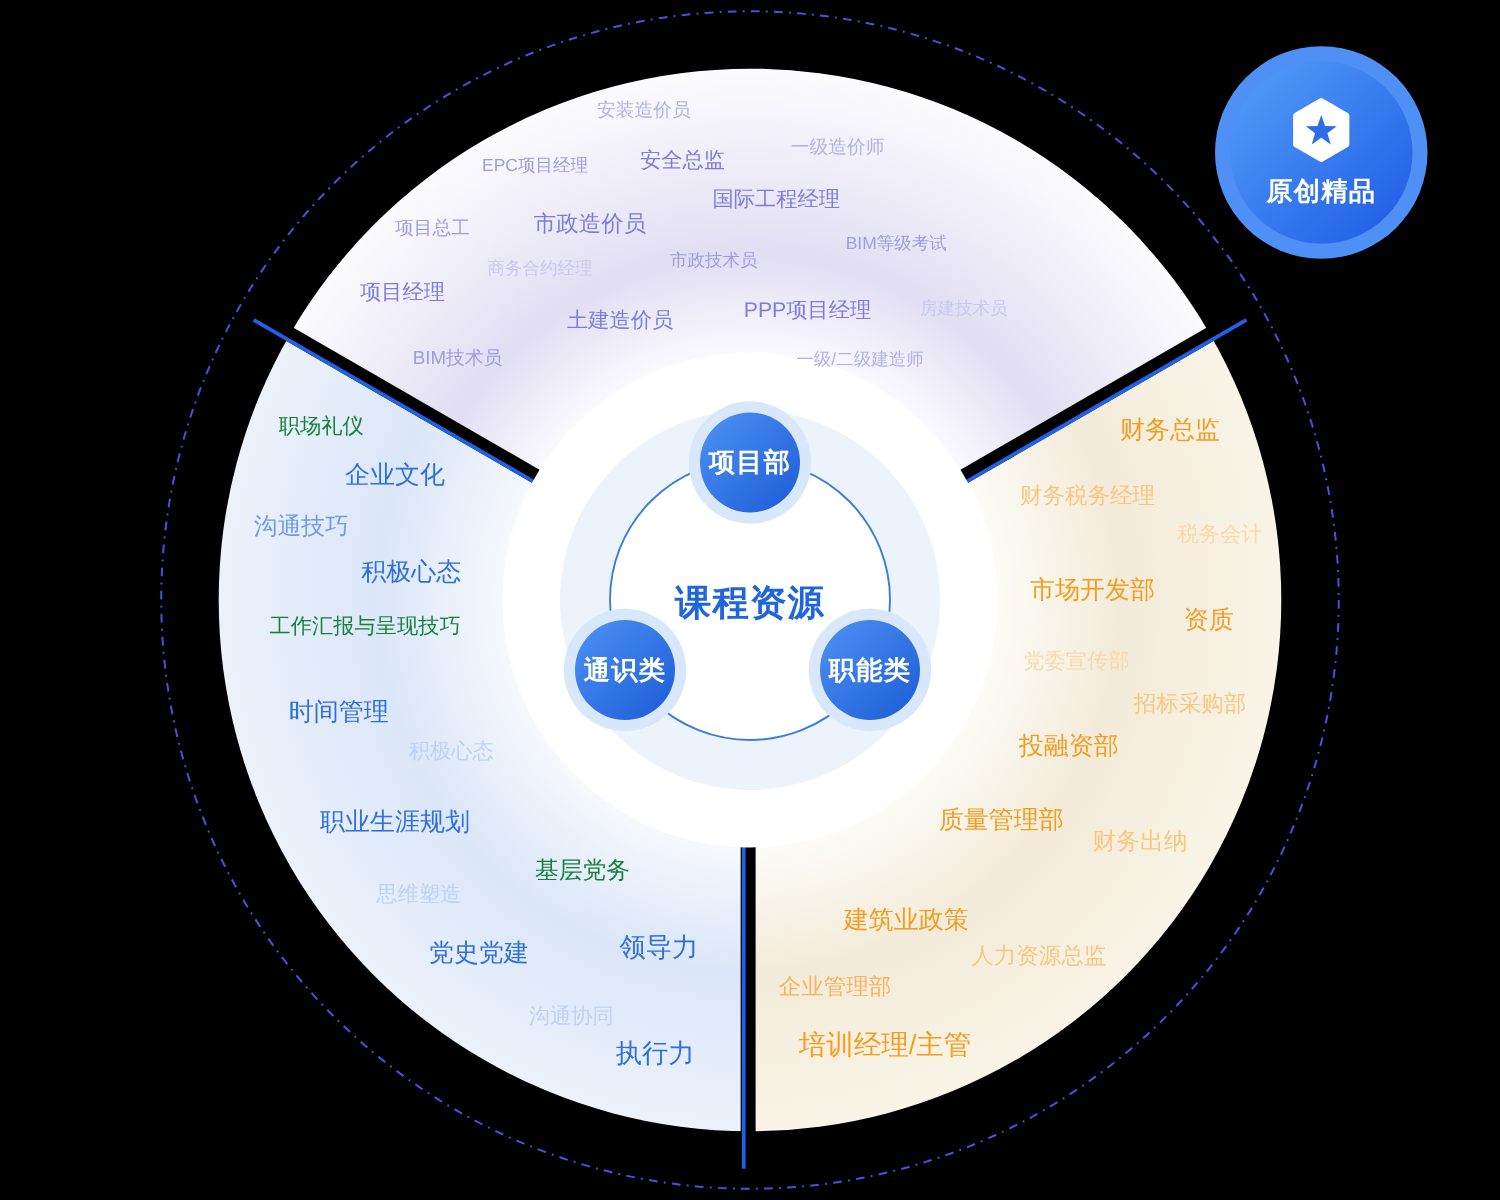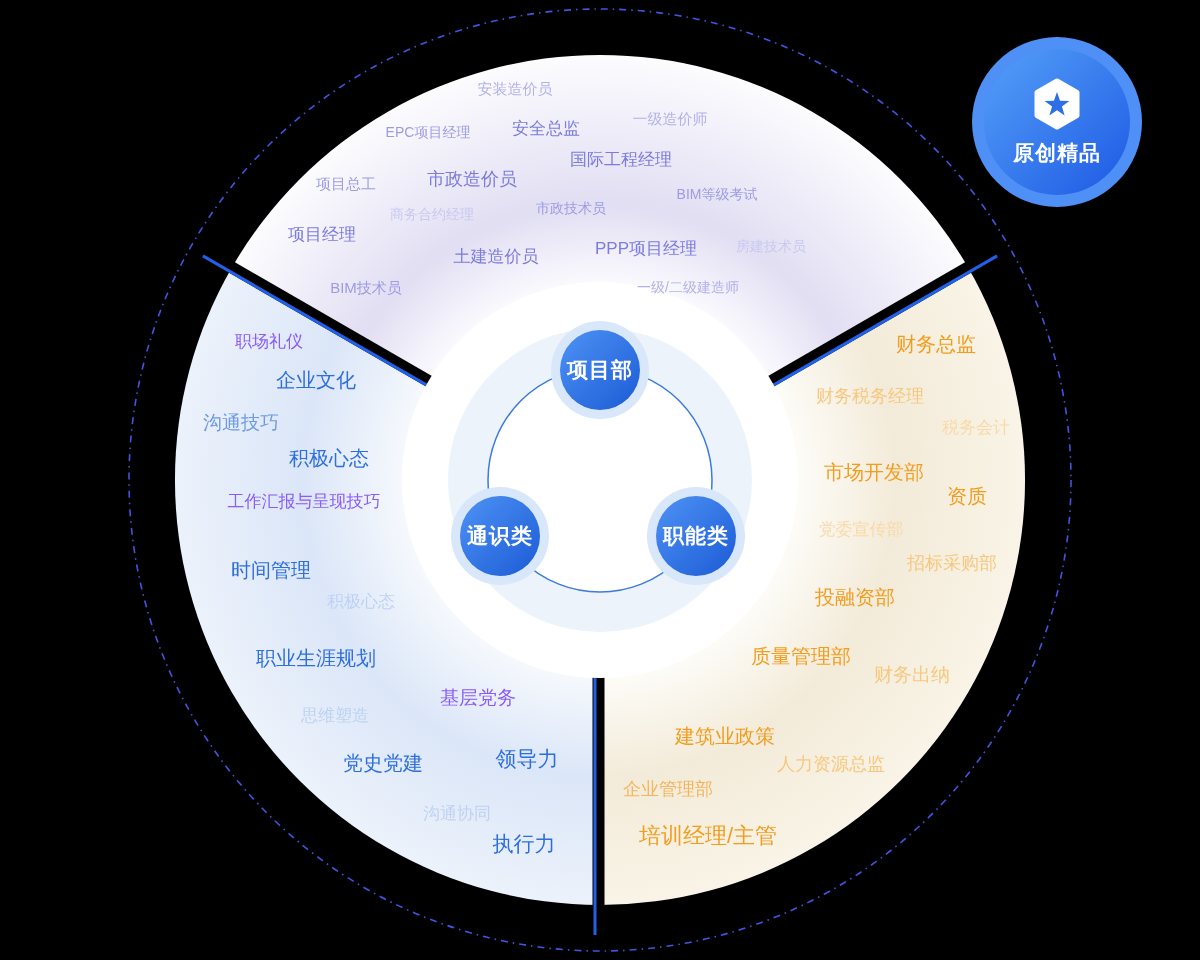--- a/index.html
+++ b/index.html
@@ -9,21 +9,21 @@
   svg{display:block;}
 
   
   .word{position:absolute;transform:translate(-50%,-50%);white-space:nowrap;line-height:1;}
   .cloud-project .t1{color:#7B7CDC;}
   .cloud-project .t2{color:#9B9CE5;}
   .cloud-project .t3{color:#B1B2EA;}
   .cloud-project .t4{color:#C8C9F0;}
   .cloud-general .t1{color:#2E6FDB;}
   .cloud-general .t2{color:#6F9BE6;}
-  .cloud-general .t3{color:#8b5cf6;margin-left:12px;}
+  .cloud-general .t3{color:#15803d;}
   .cloud-general .t4{color:#BFD2F3;}
   .cloud-functional .t1{color:#F29D1E;}
   .cloud-functional .t2{color:#F5B55C;}
   .cloud-functional .t3{color:#F8C77E;}
   .cloud-functional .t4{color:#FAD9A9;}
 
   .center-title{position:absolute;left:600px;top:483px;transform:translate(-50%,-50%);
     color:#1F66DC;font-size:29px;font-weight:700;letter-spacing:1px;white-space:nowrap;}
   .node-label{position:absolute;transform:translate(-50%,-50%);color:#fff;
     font-size:21px;font-weight:700;letter-spacing:1px;white-space:nowrap;}
@@ -140,20 +140,21 @@
       <span class="word t3" style="left: 952px; top: 563px; font-size: 18px;">招标采购部</span>
       <span class="word t1" style="left: 855px; top: 597px; font-size: 20px; font-weight: 500;">投融资部</span>
       <span class="word t1" style="left: 801px; top: 656px; font-size: 20px; font-weight: 500;">质量管理部</span>
       <span class="word t3" style="left: 912px; top: 674px; font-size: 19px;">财务出纳</span>
       <span class="word t1" style="left: 725px; top: 736px; font-size: 20px; font-weight: 500;">建筑业政策</span>
       <span class="word t3" style="left: 831px; top: 764px; font-size: 18px;">人力资源总监</span>
       <span class="word t2" style="left: 668px; top: 789px; font-size: 18px;">企业管理部</span>
       <span class="word t1" style="left: 708px; top: 836px; font-size: 22px; font-weight: 500;">培训经理/主管</span>
     </div>
 
+  <span class="center-title">课程资源</span>
   <span class="node-label" style="left:600px;top:370px;">项目部</span>
   <span class="node-label" style="left:500px;top:536px;">通识类</span>
   <span class="node-label" style="left:696px;top:536px;">职能类</span>
 
 
   <div class="badge badge-blue">
     <div class="badge-inner">
       <span>
         <svg width="52" height="52" viewBox="0 0 52 52">
           <path d="M26,3 L46,14.5 L46,37.5 L26,49 L6,37.5 L6,14.5 Z" fill="#FFFFFF" stroke="#FFFFFF" stroke-width="5" stroke-linejoin="round"></path>

